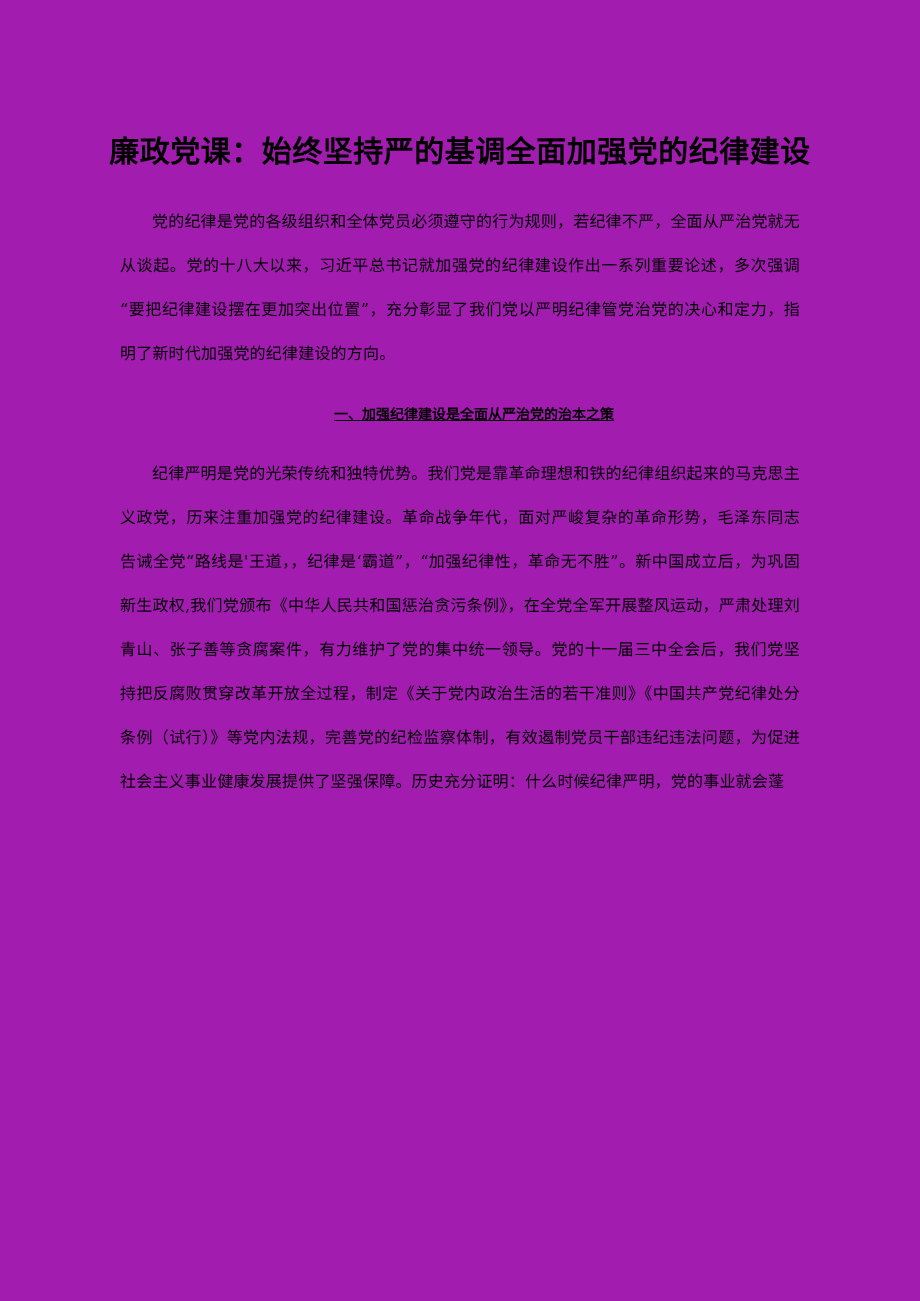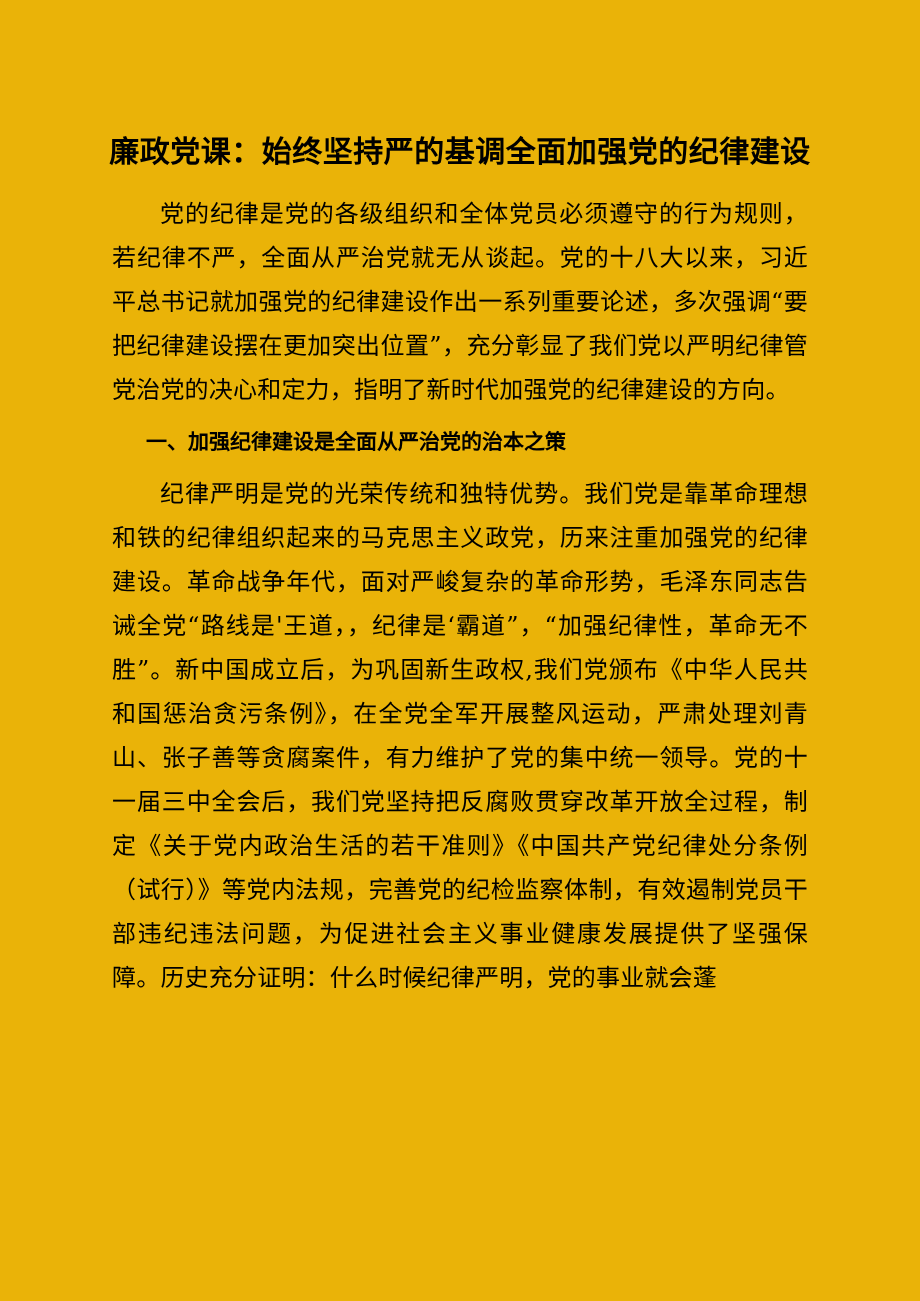--- a/index.html
+++ b/index.html
@@ -13,21 +13,21 @@
     font-family: "DejaVu Sans", "Liberation Sans", sans-serif;
     color: #000000;
     overflow: hidden;
   }
   .page {
     position: relative;
     width: 920px;
     height: 1301px;
     box-sizing: border-box;
     padding: 120px 104px 0 104px;
-    background: #eab308;
+    background: #a21caf;
   }
   .doc-title {
     font-family: "DejaVu Sans", "Liberation Sans", sans-serif;
     font-weight: bold;
     font-size: 30px;
     line-height: 64px;
     text-align: center;
     letter-spacing: 0.5px;
     margin: 0 0 4px 0;
     color: #000;
@@ -35,36 +35,37 @@
   .salutation {
     font-family: "DejaVu Serif", "Liberation Serif", serif;
     font-size: 21px;
     line-height: 44px;
     margin: 52px 0 0 0;
     text-align: justify;
     text-justify: inter-ideograph;
   }
   p.body-text {
     font-family: "DejaVu Serif", "Liberation Serif", serif;
-    font-size: 24px;
+    font-size: 16px;
     line-height: 44px;
-    margin: 8px;
+    margin: 16px;
     text-indent: 2em;
     text-align: justify;
     text-justify: inter-ideograph;
     letter-spacing: 0.2px;
   }
   h2.section-heading {
     font-family: "DejaVu Sans", "Liberation Sans", sans-serif;
     font-weight: bold;
-    font-size: 21px;
+    font-size: 14px;
     line-height: 44px;
     margin: 0;
     text-indent: 2em;
-    text-align: left;
+    text-align: center;
+    text-decoration: underline;
   }
 </style>
 </head>
 <body>
 
 <div class="page">
 
   <h1 class="doc-title">廉政党课：始终坚持严的基调全面加强党的纪律建设</h1>
 
 

